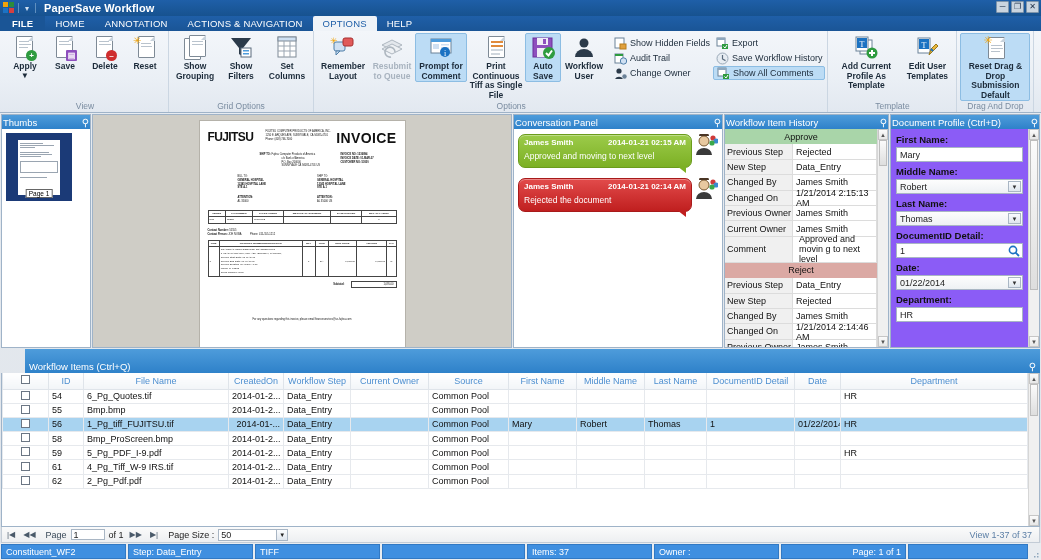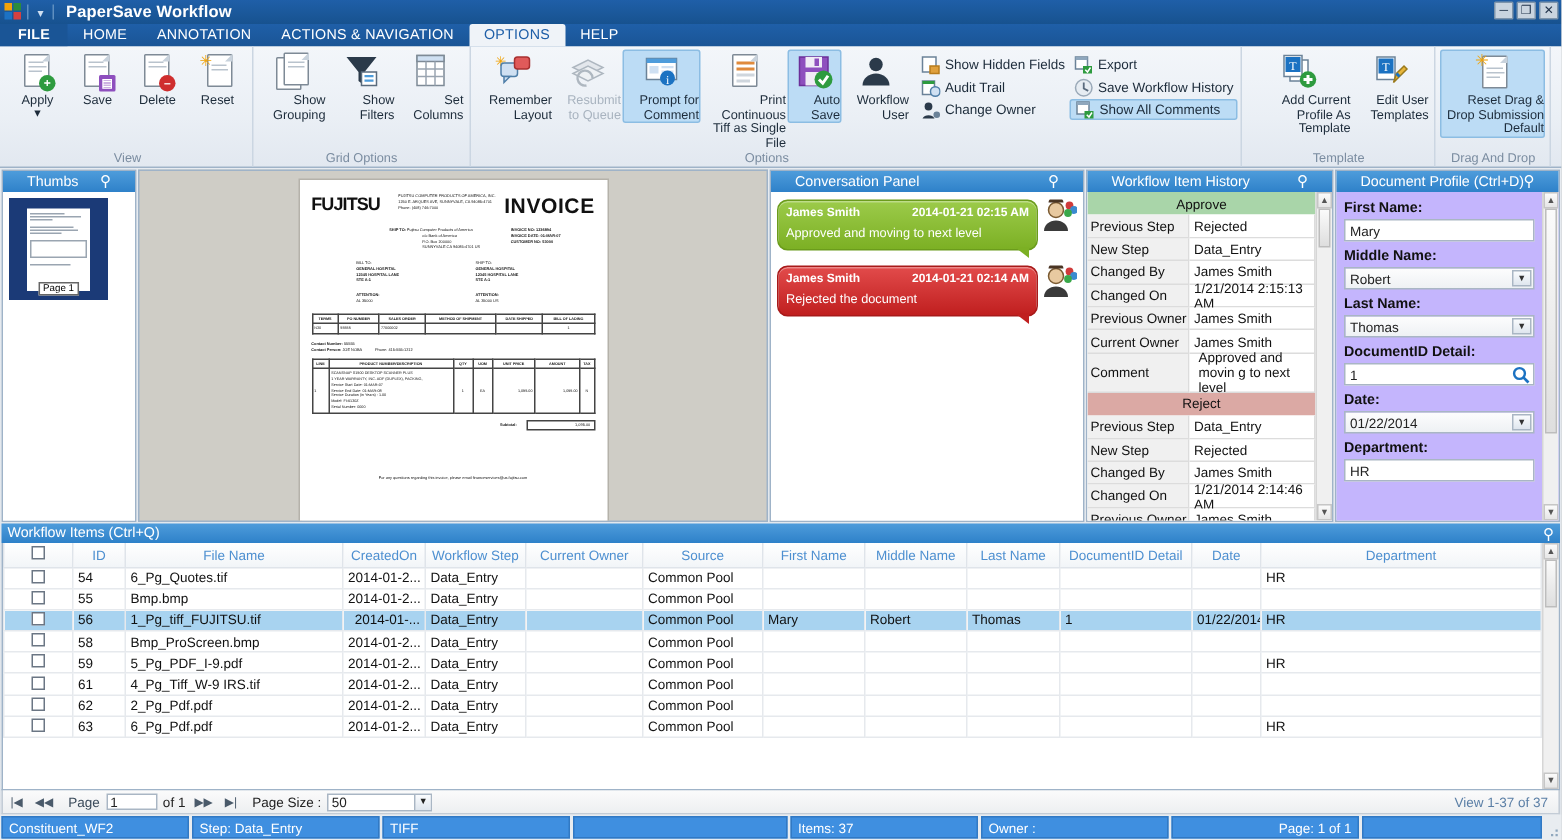--- a/index.html
+++ b/index.html
@@ -79,22 +79,23 @@
   }
   .bigbtn {
     width:40px; display:flex; flex-direction:column; align-items:center;
     padding:2px 1px 0 1px; cursor:default;
   }
   .bigbtn.w52 { width:52px; }
   .bigbtn.w60 { width:58px; }
   .bigbtn.w70 { width:70px; }
   .bigbtn.w46 { width:46px; }
   .bigbtn .lbl {
-    font-size:8.5px; color:#1c2b3a; text-align:right; line-height:9.5px;
+    font-size:8.5px; color:#1c2b3a; text-align:center; line-height:9.5px;
     margin-top:1px;
+    font-weight:bold;
   }
   .bigbtn.dis .lbl { color:#a8b3bf; }
   .bigbtn.sel { background:#bcdcf5; border:1px solid #8cbde3; border-radius:2px; padding:1px 0 0 0;}
   .ico { width:26px; height:26px; position:relative; }
 
   
   .pg {
     position:absolute; left:4px; top:1px; width:17px; height:22px;
     background:#fff; border:1px solid #7e8a96;
     border-radius:1px;
@@ -123,21 +124,21 @@
   .smallcol { display:flex; flex-direction:column; gap:1px; padding-top:3px; }
   .micro { width:13px;height:13px;position:relative;flex:0 0 13px; }
 
   
   .workspace { flex:1; display:flex; min-height:0; padding:1px 1px 0 1px; gap:1px; }
   .panel { display:flex; flex-direction:column; min-height:0; background:#fff;
            border:1px solid #9fb3c8; }
   .panel-hd {
     height:14px; flex:0 0 14px;
     background:linear-gradient(#4e9cdb,#2e81c9);
-    display:flex; align-items:center; padding:0 16px;
+    display:flex; align-items:center; padding:0 1px;
     color:#fff; font-size:9.5px;
   }
   .panel-hd .t { flex:1; white-space:nowrap; overflow:hidden; }
   .pin { font-size:10px; color:#fff; transform:rotate(0deg); }
 
   .thumbs { width:90px; }
   .thumbs-body { flex:1; background:#fff; padding:4px; overflow:hidden; }
   .thumb {
     width:66px;height:68px;background:#1b3a77;
     display:flex;align-items:center;justify-content:center;position:relative;
@@ -200,21 +201,21 @@
   }
   .hrow.sep {
     justify-content:center; align-items:center; font-size:9px; color:#111;
   }
   .hrow.sep.approve { background:#a9d5a9; }
   .hrow.sep.reject  { background:#dba9a4; }
   .hrow.tall { height:26px; }
   .hrow.tall .v { line-height:10px; align-items:center; }
 
   .profile { width:150px; }
-  .profile-body { flex:1; background:#c4b5fd; overflow:hidden; display:flex; }
+  .profile-body { flex:1; background:#8b5cf6; overflow:hidden; display:flex; }
   .pf-inner { flex:1; padding:4px 5px 0 5px; }
   .pf-lbl { font-size:9.5px; font-weight:bold; color:#111; margin:4px 0 2px 0; }
   .pf-lbl:first-child { margin-top:1px; }
   .pf-input {
     height:15px; border:1px solid #a9b6c4; background:#fff;
     font-size:9px; color:#222; padding:0 3px; display:flex; align-items:center;
     position:relative;
   }
   .pf-input.combo { background:linear-gradient(#fdfdfd,#eef1f4); }
   .pf-input .caret {
@@ -240,21 +241,21 @@
   .vsb .thb {
     position:absolute; left:1px; right:1px; top:0; height:26px;
     background:linear-gradient(#fbfbfb,#dedede); border:1px solid #bdbdbd;
   }
 
   
   .gridwrap { flex:0 0 178px; display:flex; flex-direction:column; margin:1px 1px 0 1px; }
   .grid-hd {
     height:13px; flex:0 0 13px;
     background:linear-gradient(#4e9cdb,#2e81c9);
-    display:flex; align-items:center; padding:2px 4px; color:#fff; font-size:9.5px;
+    display:flex; align-items:flex-start; padding:12px 4px; color:#fff; font-size:9.5px;margin-left:24px;
   }
   .grid-area { flex:1; display:flex; background:#fff; border:1px solid #9fb3c8; border-top:0; min-height:0;}
   .grid-scroll { flex:1; overflow:hidden; }
   table.g { border-collapse:collapse; width:100%; table-layout:fixed; }
   table.g th {
     font-size:9px; font-weight:normal; color:#4d8fd0;
     background:linear-gradient(#ffffff,#f2f5f8);
     border:1px solid #dfe4ea; border-top:0; height:16px; text-align:center;
     white-space:nowrap; overflow:hidden;
   }
@@ -1088,35 +1089,20 @@
               <td>Data_Entry</td>
               <td></td>
               <td>Common Pool</td>
               <td></td>
               <td></td>
               <td></td>
               <td></td>
               <td class="right"></td>
               <td></td>
             </tr>
-            <tr>
-              <td class="gcell-center"><span class="ckbx"></span></td>
-              <td>63</td>
-              <td>6_Pg_Pdf.pdf</td>
-              <td>2014-01-2...</td>
-              <td>Data_Entry</td>
-              <td></td>
-              <td>Common Pool</td>
-              <td></td>
-              <td></td>
-              <td></td>
-              <td></td>
-              <td class="right"></td>
-              <td>HR</td>
-            </tr>
           </tbody>
         </table>
       </div>
       <div class="vsb">
         <div class="arw">▲</div>
         <div class="trk">
             <div class="thb" style="height:32px"></div>
           </div>
         <div class="arw">▼</div>
       </div>

